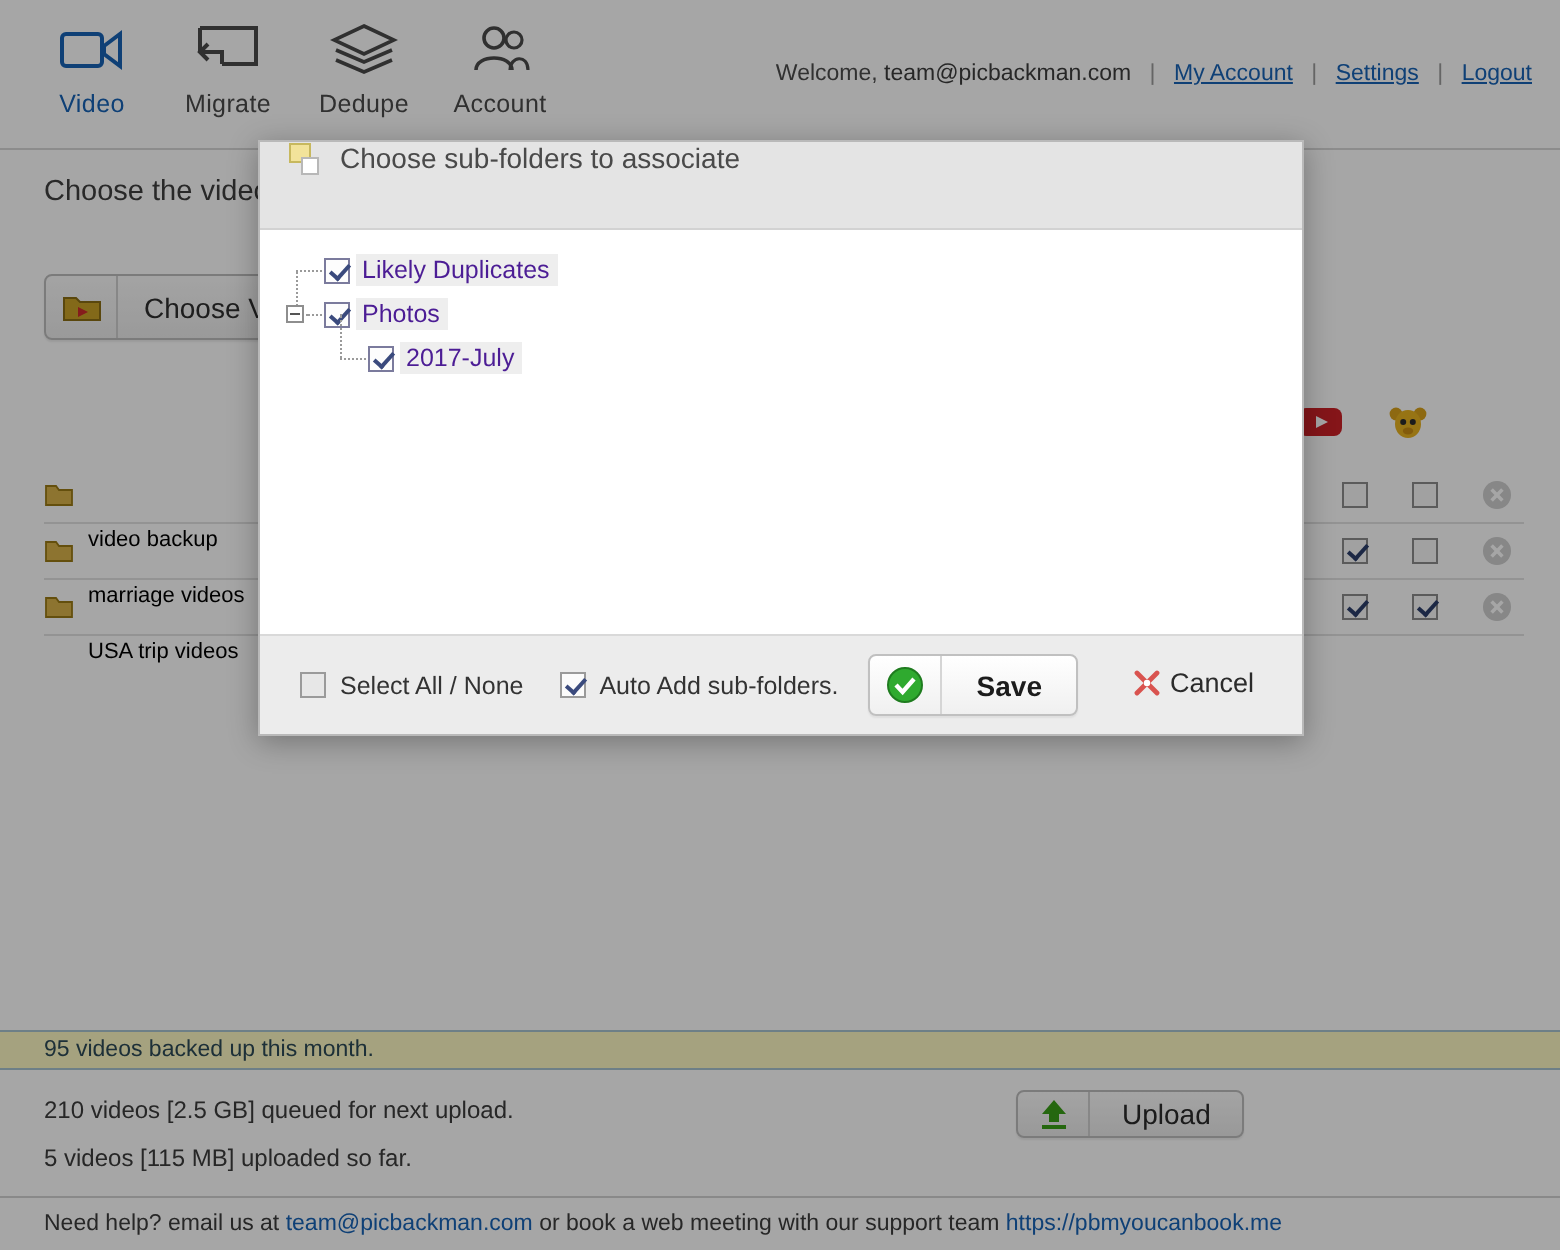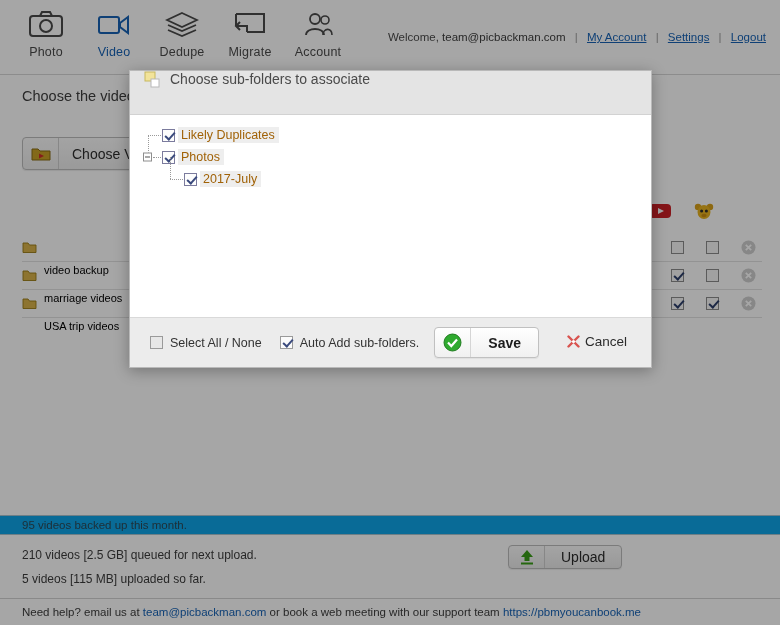--- a/index.html
+++ b/index.html
@@ -120,21 +120,21 @@
     width: 4px; height: 8px;
     border: solid #2c3e6b;
     border-width: 0 2px 2px 0;
     transform: rotate(42deg);
   }
   .del-ico { width: 15px; height: 15px; }
 
   
   .statusband {
     position: absolute; left: 0; top: 515px; width: 780px; height: 20px;
-    background: #0ea5e9;
+    background: #fef9c3;
     border-top: 1px solid #a8c3d0;
     border-bottom: 1px solid #a8c3d0;
     font-size: 11.5px; color: #2d4a57;
     padding: 3px 0 0 22px;
   }
   .uploadzone {
     position: absolute; left: 0; top: 536px; width: 780px; height: 62px;
     background: #ffffff;
   }
   .uz-line { position: absolute; left: 22px; font-size: 12px; color: #3c3c3c; }
@@ -202,21 +202,21 @@
     border-top: 1px solid #d9d9d9;
     display: flex; align-items: center;
   }
 
   
   .tree { position: relative; font-size: 12.5px; color: #5a5a5a; }
   .tnode { position: relative; height: 22px; display: flex; align-items: center; }
   .tnode .t-label {
     background: #eeeeee;
     padding: 1px 4px 1px 3px;
-    color: #a16207;
+    color: #4c1d95;
     white-space: nowrap;
   }
   .tnode .tbox {
     width: 13px; height: 13px;
     border: 1px solid #7b7b9d;
     background: #fdfdfd;
     position: relative;
     margin-right: 3px;
     flex: 0 0 auto;
   }
@@ -306,62 +306,52 @@
   .cancel-btn .cx-lbl { font-size: 13.5px; color: #2b2b2b; }
 </style>
 </head>
 <body>
 
 <div id="page-under">
 
   <div class="topnav">
     <div class="nav-items">
 
-      <div class="nav-item">
-        <span class="nav-ico">
-          <svg width="34" height="26" viewBox="0 0 34 26">
-            <rect x="1" y="5" width="32" height="20" rx="3" fill="none" stroke="#4a4a4a" stroke-width="2"></rect>
-            <path d="M11 5 L13 1 L21 1 L23 5" fill="none" stroke="#4a4a4a" stroke-width="2"></path>
-            <circle cx="17" cy="15" r="6" fill="none" stroke="#4a4a4a" stroke-width="2"></circle>
-          </svg>
-        </span>
-        <span class="nav-lbl">Photo</span>
-      </div>
 
       <div class="nav-item active">
         <span class="nav-ico">
           <svg width="34" height="26" viewBox="0 0 34 26">
             <rect x="2" y="6" width="20" height="16" rx="2" fill="none" stroke="#1763b6" stroke-width="2"></rect>
             <path d="M23 12 L31 6 L31 22 L23 16 Z" fill="none" stroke="#1763b6" stroke-width="2"></path>
           </svg>
         </span>
         <span class="nav-lbl">Video</span>
-      </div>
-
-      <div class="nav-item">
-        <span class="nav-ico">
-          <svg width="34" height="26" viewBox="0 0 34 26">
-            <path d="M17 2 L32 9 L17 16 L2 9 Z" fill="none" stroke="#4a4a4a" stroke-width="1.8"></path>
-            <path d="M3 14 L17 20 L31 14" fill="none" stroke="#4a4a4a" stroke-width="1.8"></path>
-            <path d="M3 19 L17 25 L31 19" fill="none" stroke="#4a4a4a" stroke-width="1.8"></path>
-          </svg>
-        </span>
-        <span class="nav-lbl">Dedupe</span>
       </div>
 
       <div class="nav-item">
         <span class="nav-ico">
           <svg width="34" height="26" viewBox="0 0 34 26">
             <path d="M3 3 L31 3 L31 21 L14 21" fill="none" stroke="#4a4a4a" stroke-width="2"></path>
             <path d="M3 3 L3 15" fill="none" stroke="#4a4a4a" stroke-width="2"></path>
             <path d="M3 15 L14 15 L14 21" fill="none" stroke="#4a4a4a" stroke-width="2"></path>
             <path d="M7 11 L3 15 L7 19" fill="none" stroke="#4a4a4a" stroke-width="2"></path>
           </svg>
         </span>
         <span class="nav-lbl">Migrate</span>
+      </div>
+
+      <div class="nav-item">
+        <span class="nav-ico">
+          <svg width="34" height="26" viewBox="0 0 34 26">
+            <path d="M17 2 L32 9 L17 16 L2 9 Z" fill="none" stroke="#4a4a4a" stroke-width="1.8"></path>
+            <path d="M3 14 L17 20 L31 14" fill="none" stroke="#4a4a4a" stroke-width="1.8"></path>
+            <path d="M3 19 L17 25 L31 19" fill="none" stroke="#4a4a4a" stroke-width="1.8"></path>
+          </svg>
+        </span>
+        <span class="nav-lbl">Dedupe</span>
       </div>
 
       <div class="nav-item">
         <span class="nav-ico">
           <svg width="34" height="26" viewBox="0 0 34 26">
             <circle cx="14" cy="8" r="5" fill="none" stroke="#4a4a4a" stroke-width="1.8"></circle>
             <path d="M5 24 C5 16 23 16 23 24" fill="none" stroke="#4a4a4a" stroke-width="1.8"></path>
             <circle cx="24" cy="9" r="4" fill="none" stroke="#4a4a4a" stroke-width="1.6"></circle>
             <path d="M22 24 C22 17 31 16 31 24" fill="none" stroke="#4a4a4a" stroke-width="1.6"></path>
           </svg>

